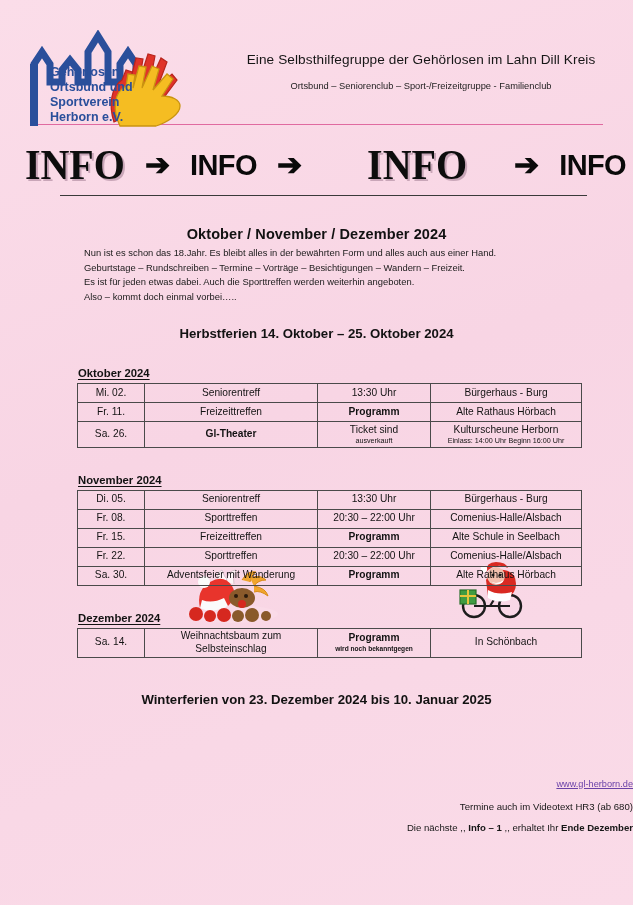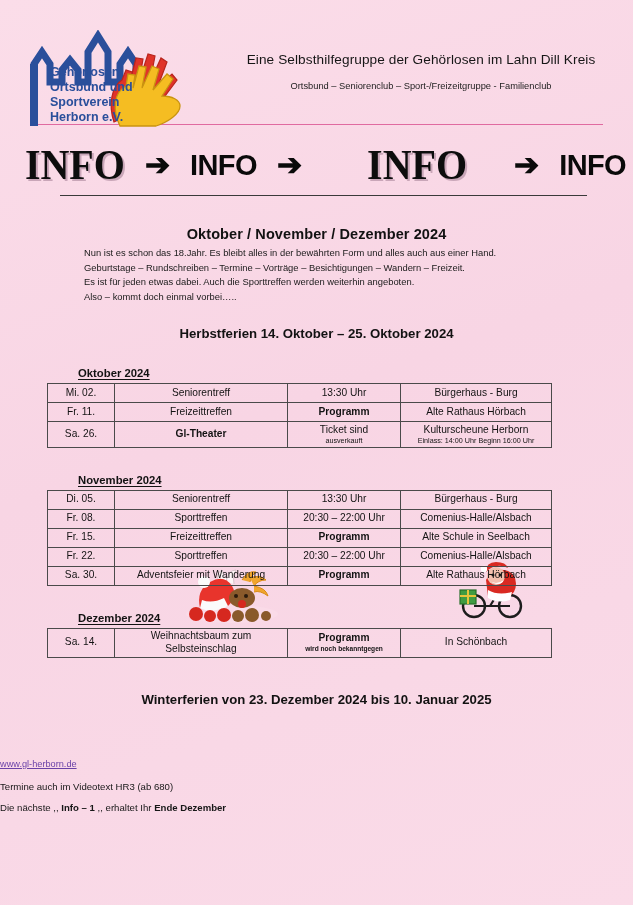--- a/index.html
+++ b/index.html
@@ -140,21 +140,21 @@
     margin: 0 0 4px 78px;
     display: inline-block;
     position: relative;
     z-index: 3;
   }
   .month-block { margin-top: 22px; position: relative; }
 
   
   table.sched {
     border-collapse: collapse;
-    margin-left: 47px;
+    margin-left: 77px;
     width: 484px;
     table-layout: fixed;
     background: transparent;
     position: relative;
     z-index: 2;
     padding-left: 44px;
   }
   table.sched td {
     border: 1px solid #4a4a4a;
     text-align: center;
@@ -195,22 +195,22 @@
   .deco-santa   { left: 452px; top: -48px; }
 
   
   .winter {
     text-align: center;
     font-size: 13.2px;
     font-weight: 700;
     margin-top: 34px;
   }
   .footer {
-    text-align: left;
-    margin-top: 46px;
+    text-align: right;
+    margin-top: 66px;
   }
   .footer-url {
     font-size: 9.2px;
     color: #6a42a8;
     text-decoration: underline;
     display: inline-block;
   }
   .footer-line {
     font-size: 9.6px;
     margin-top: 10px;

